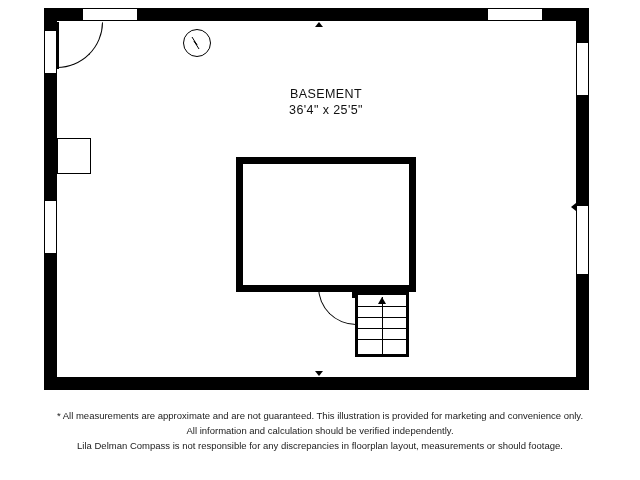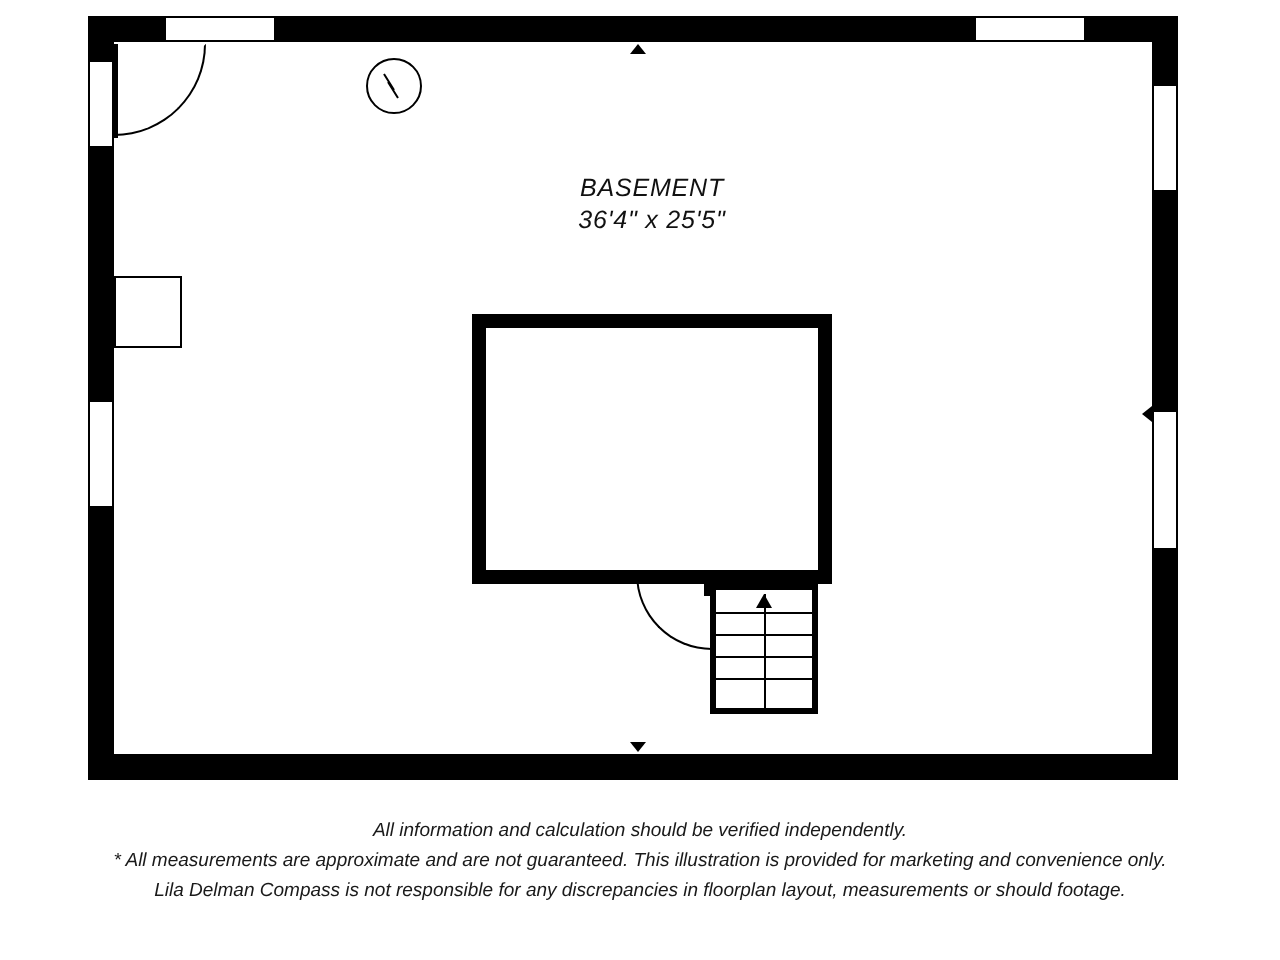--- a/index.html
+++ b/index.html
@@ -12,21 +12,20 @@
     height: 480px;
     font-family: "Liberation Sans", sans-serif;
     overflow: hidden;
     position: relative;
   }
   #page {
     position: relative;
     width: 640px;
     height: 480px;
     background: #ffffff;
-    font-style: italic;
   }
 
   
   #plan {
     position: absolute;
     left: 0;
     top: 0;
     width: 640px;
     height: 400px;
   }
@@ -295,18 +294,18 @@
     <div class="tick tick-right"></div>
 
     <div class="room-label">
       <span>BASEMENT</span>
       <span class="dim">36'4" x 25'5"</span>
     </div>
 
   </div>
 
   <div id="disclaimer">
+    <div>* All measurements are approximate and are not guaranteed. This illustration is provided for marketing and convenience only.</div>
     <div>All information and calculation should be verified independently.</div>
-    <div>* All measurements are approximate and are not guaranteed. This illustration is provided for marketing and convenience only.</div>
     <div>Lila Delman Compass  is not responsible for any discrepancies in floorplan layout, measurements or should footage.</div>
   </div>
 
 </div>
 
 </body></html>

